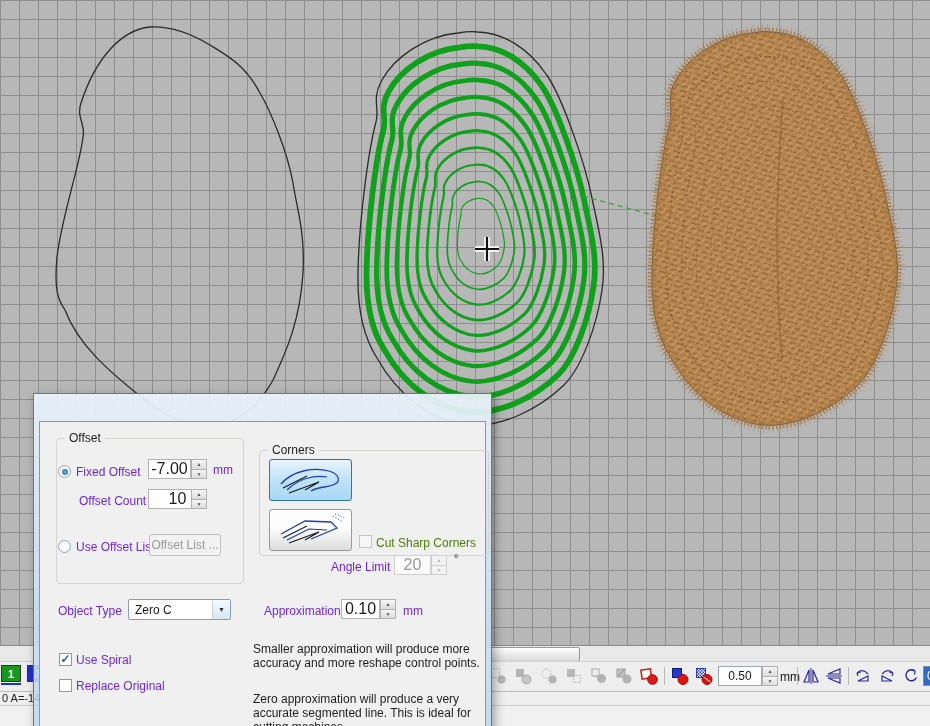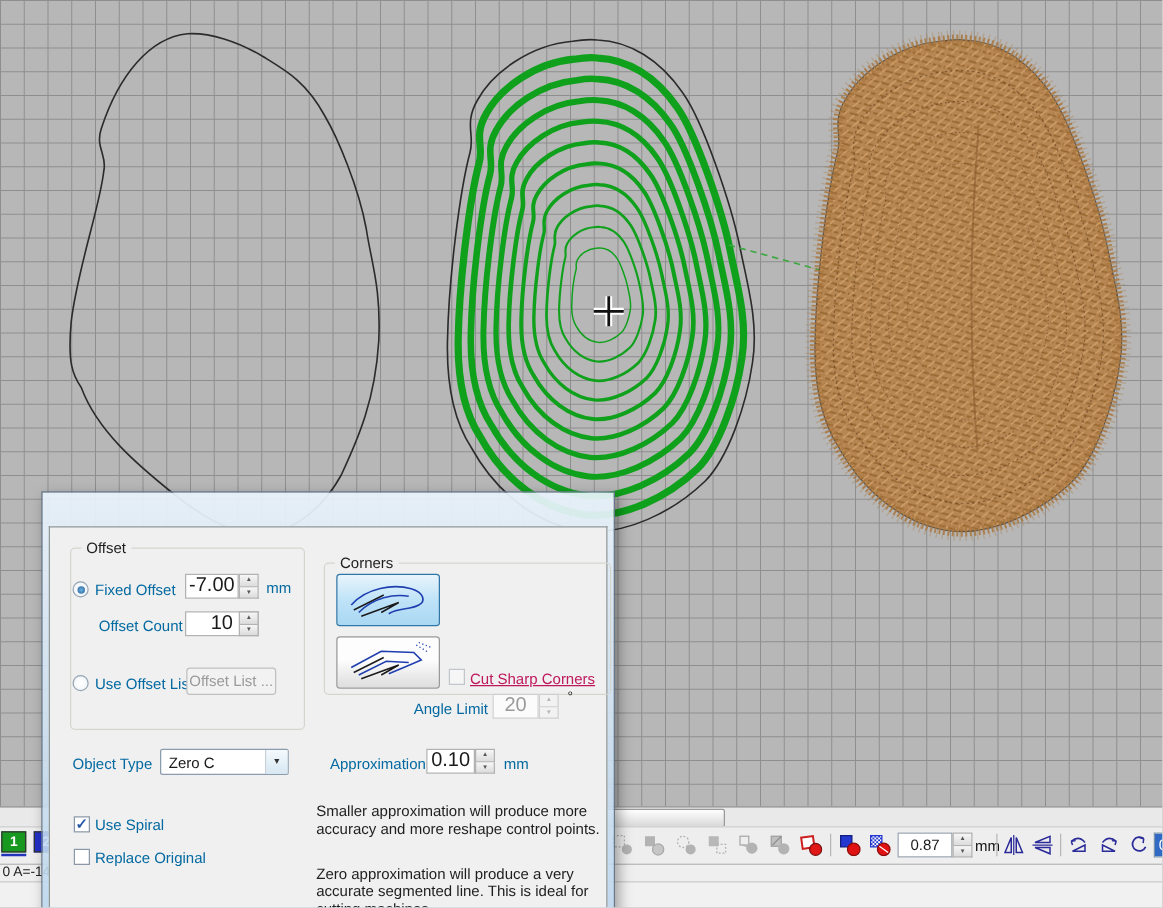--- a/index.html
+++ b/index.html
@@ -50,22 +50,22 @@
   
   .dialog{position:absolute;left:33px;top:393px;width:459px;height:350px;
     border:1px solid #66788a;box-sizing:border-box;
     background:linear-gradient(180deg,rgba(233,243,252,0.93),rgba(186,213,237,0.88));
     box-shadow:3px 4px 10px rgba(0,0,0,0.35);}
   .dlg-title{height:24px;padding:6px 0 0 14px;font-size:12px;color:#111;}
   .dlg-client{position:absolute;left:5px;top:27px;right:5px;bottom:0;
     background:#f0f0f0;border:1px solid #8f9899;border-bottom:none;box-sizing:border-box;}
   .groupbox{position:absolute;border:1px solid #d5d5cf;border-radius:4px;box-sizing:border-box;text-align:right;}
   .groupbox>label{position:absolute;top:-8px;left:8px;background:#f0f0f0;padding:0 4px;color:#1e1e1e;}
-  .lbl{position:absolute;white-space:nowrap;color:#0369a1;}
-  .lbl.disabled{color:#be185d;text-decoration:underline;}
+  .lbl{position:absolute;white-space:nowrap;color:#6d28d9;}
+  .lbl.disabled{color:#4d7c0f;}
   .radio{position:absolute;width:13px;height:13px;border:1px solid #97a6b4;border-radius:50%;
     background:radial-gradient(#ffffff,#eef3f7);box-sizing:border-box;}
   .radio .dot{position:absolute;left:2.5px;top:2.5px;width:6px;height:6px;border-radius:50%;
     background:radial-gradient(#67b1e0,#2a5d94);}
   .cb{position:absolute;width:13px;height:13px;border:1px solid #8a98a8;background:#fff;
     box-sizing:border-box;font-size:12px;line-height:11px;text-align:center;color:#2558a8;font-weight:bold;}
   .cb.disabled{border-color:#c2c6ca;background:#f6f6f6;}
   .btn-disabled{position:absolute;border:1px solid #c0c0c0;border-radius:3px;background:#f2f2f2;
     color:#9a9a9a;display:flex;align-items:center;justify-content:center;font-size:12px;box-sizing:border-box;}
   .cornerbtn{position:absolute;width:83px;height:42px;border-radius:3px;box-sizing:border-box;
@@ -243,21 +243,21 @@
               <rect width="1.5" height="1.5" fill="#2438cf"></rect>
               <rect x="1.5" y="1.5" width="1.5" height="1.5" fill="#2438cf"></rect>
             </pattern>
           </defs>
         <rect x="1.5" y="1.5" width="9" height="9" fill="url(#chk)" stroke="#2438cf"></rect>
         <circle cx="12" cy="12.5" r="5" fill="#e01212" stroke="#8c0c0c"></circle>
         <path d="M8.5 10 L15.5 15" stroke="#ffffff" stroke-width="1"></path>
         </svg>
       </span>
 
-    <div class="tb-field" style="left:718px;width:44px">0.87</div>
+    <div class="tb-field" style="left:718px;width:44px">0.50</div>
     <div class="spin" style="left:762px;top:4px">
       <b>▲</b>
       <b>▼</b>
     </div>
     <span class="tb-unit" style="left:780px">mm</span>
 
     <span class="tsep" style="left:797px"></span>
     <span class="ticon" style="left:801px">
       <svg width="18" height="18">
           <path d="M7 3 L7 15 L2 15 Z" fill="none" stroke="#2a2a99" stroke-width="1.2"></path>

